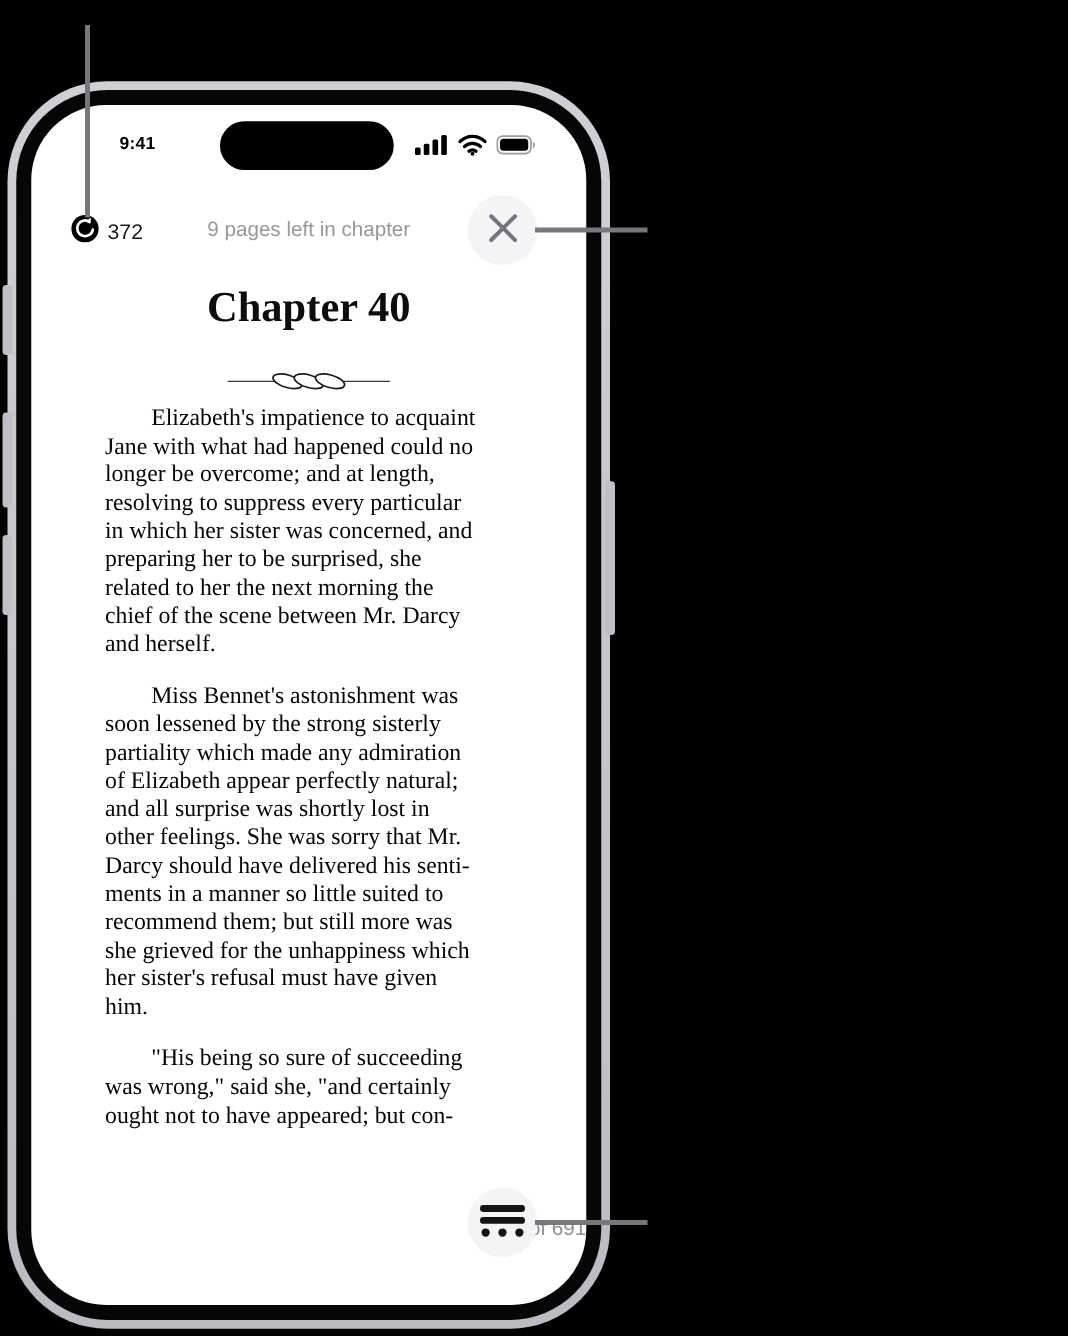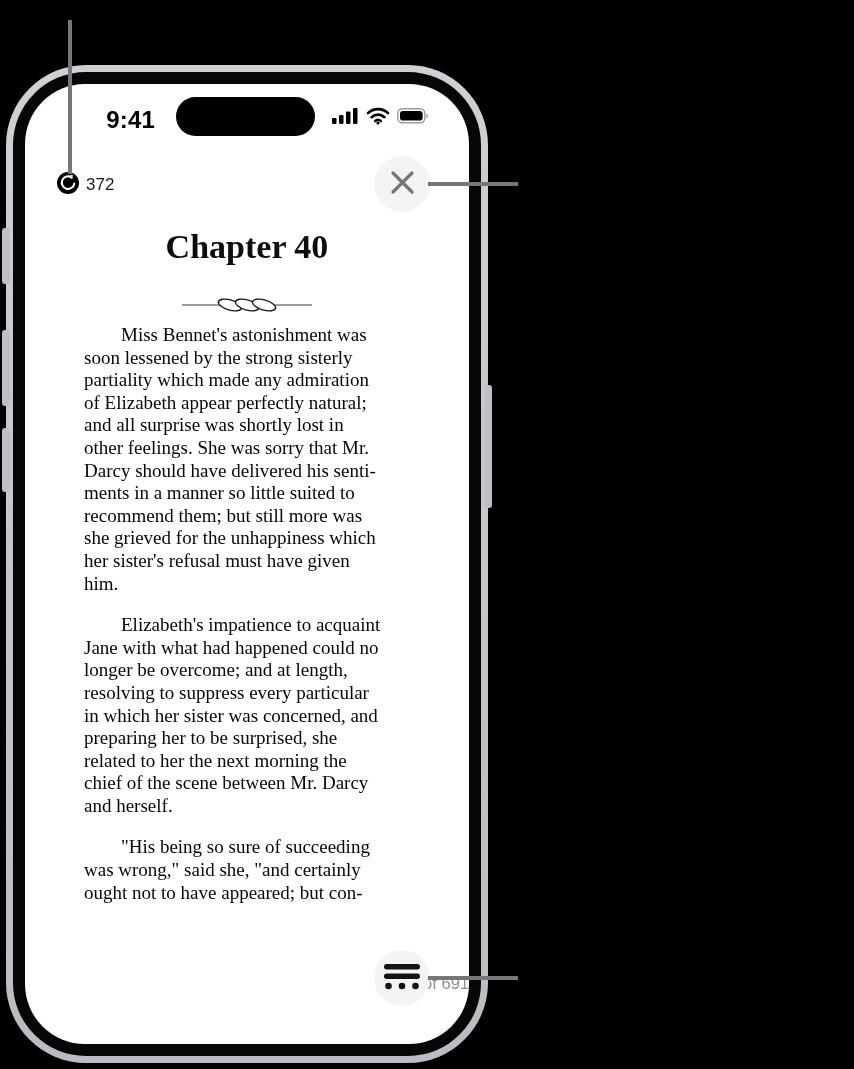--- a/index.html
+++ b/index.html
@@ -18,22 +18,22 @@
   .side-btn{position:absolute;background:#bfbfc5;border-radius:3px;}
   .btn-action{left:-4px;top:163px;width:8px;height:56px;}
   .btn-volup{left:-4px;top:265px;width:8px;height:76px;}
   .btn-voldown{left:-4px;top:363px;width:8px;height:64px;}
   .btn-power{right:-4px;top:320px;width:8px;height:123px;}
   .bezel{position:absolute;left:7px;top:7px;right:7px;bottom:7px;background:#060607;border-radius:73px;}
   .screen{position:absolute;left:12px;top:12px;right:12px;bottom:12px;background:#ffffff;
           border-radius:60px;overflow:hidden;}
 
   
-  .time{position:absolute;left:40px;top:22px;width:90px;text-align:right;
-        font-size:24px;font-weight:bold;color:#000;letter-spacing:.2px;}
+  .time{position:absolute;left:40px;top:22px;width:90px;text-align:center;
+        font-size:14px;font-weight:bold;color:#000;letter-spacing:.2px;}
   .island{position:absolute;left:151px;top:13px;width:139px;height:39px;background:#000;border-radius:20px;}
   .status-icons{position:absolute;left:307px;top:23px;width:110px;display:flex;align-items:center;gap:7px;}
 
   
   .back-chip{position:absolute;left:32px;top:88px;display:flex;align-items:center;gap:7px;cursor:pointer;text-align:right;}
   .back-num{font-size:17px;color:#1b1b1d;}
   .pages-left{position:absolute;left:60px;right:60px;top:91px;text-align:center;
               font-size:16.5px;color:#97979c;}
   .circle-btn{position:absolute;width:56px;height:56px;border-radius:50%;background:#f4f4f6;
               border:none;display:flex;align-items:center;justify-content:center;cursor:pointer;padding:0;}
@@ -104,20 +104,21 @@
           <span>
             <svg width="22" height="22" viewBox="0 0 22 22">
               <circle cx="11" cy="11" r="11" fill="#000"></circle>
               <path d="M14.6 5.4 A6.3 6.3 0 1 0 17.3 11.6" fill="none" stroke="#fff" stroke-width="2.1" stroke-linecap="round"></path>
               <path d="M15.8 2.2 L15.2 7.0 L10.9 4.9 Z" fill="#fff"></path>
             </svg>
           </span>
           <span class="back-num">372</span>
         </div>
 
+        <div class="pages-left">9 pages left in chapter</div>
 
         <button class="circle-btn close-btn">
           <span>
             <svg width="27" height="27" viewBox="0 0 27 27">
               <path d="M4 4 L23 23 M23 4 L4 23" stroke="#76767a" stroke-width="3.2" stroke-linecap="round"></path>
             </svg>
           </span>
         </button>
 
         <h1 class="chapter-title">Chapter 40</h1>
@@ -127,41 +128,41 @@
             <line x1="0" y1="9" x2="130" y2="9" stroke="#3a3a3a" stroke-width="1"></line>
             <g fill="#ffffff" stroke="#1a1a1a" stroke-width="1.4">
               <ellipse cx="48" cy="9" rx="12" ry="5" transform="rotate(16 48 9)"></ellipse>
               <ellipse cx="65" cy="9" rx="12" ry="5" transform="rotate(16 65 9)"></ellipse>
               <ellipse cx="82" cy="9" rx="12" ry="5" transform="rotate(16 82 9)"></ellipse>
             </g>
           </svg>
         </div>
 
         <div class="body-text">
+          <p>Elizabeth's impatience to acquaint
+Jane with what had happened could no
+longer be overcome; and at length,
+resolving to suppress every particular
+in which her sister was concerned, and
+preparing her to be surprised, she
+related to her the next morning the
+chief of the scene between Mr. Darcy
+and herself.</p>
           <p>Miss Bennet's astonishment was
 soon lessened by the strong sisterly
 partiality which made any admiration
 of Elizabeth appear perfectly natural;
 and all surprise was shortly lost in
 other feelings. She was sorry that Mr.
 Darcy should have delivered his senti-
 ments in a manner so little suited to
 recommend them; but still more was
 she grieved for the unhappiness which
 her sister's refusal must have given
 him.</p>
-          <p>Elizabeth's impatience to acquaint
-Jane with what had happened could no
-longer be overcome; and at length,
-resolving to suppress every particular
-in which her sister was concerned, and
-preparing her to be surprised, she
-related to her the next morning the
-chief of the scene between Mr. Darcy
-and herself.</p>
           <p>"His being so sure of succeeding
 was wrong," said she, "and certainly
 ought not to have appeared; but con-</p>
         </div>
 
         <div class="page-pos">395 of 691</div>
 
         <button class="circle-btn menu-btn">
           <span>
             <svg width="36" height="27" viewBox="0 0 36 27">

